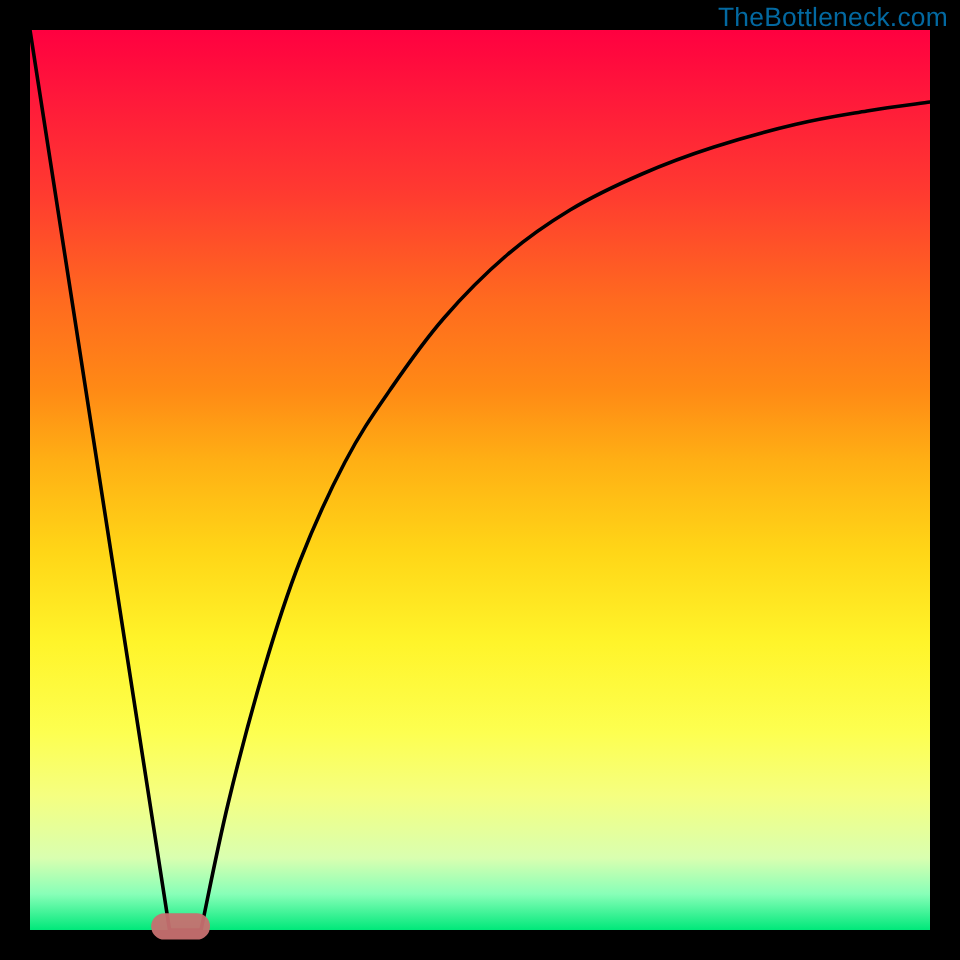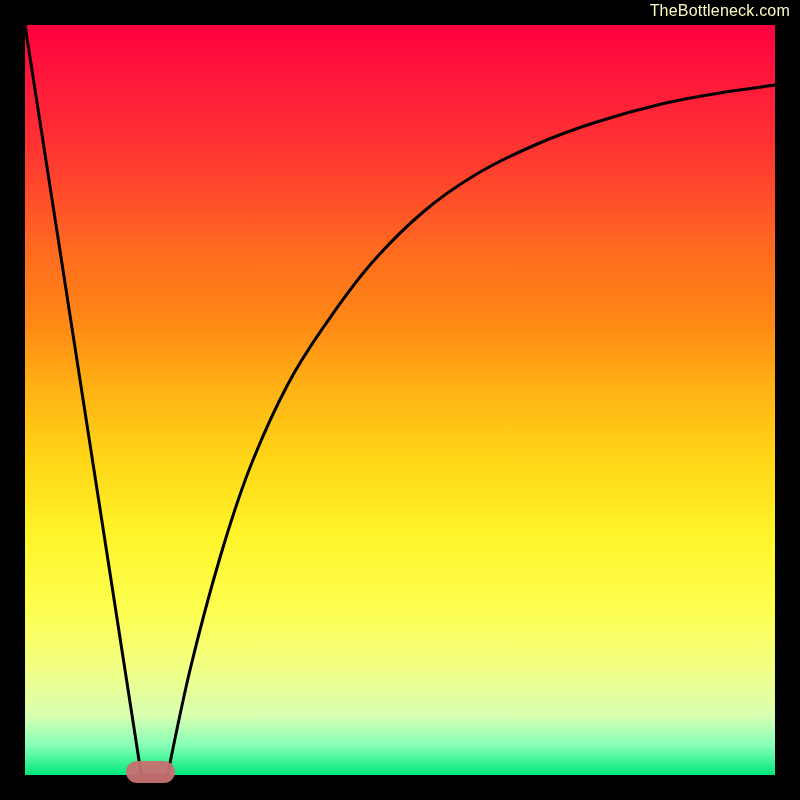--- a/index.html
+++ b/index.html
@@ -37,22 +37,22 @@
       #f5ff80 85%,
       #d9ffb0 92%,
       #88ffb8 96%,
       #00e87a 100%
     );
   }
   .source {
     position: absolute;
     top: 2px;
     right: 10px;
-    color: #fef9c3;
-    font-size: 16px;
+    color: #0369a1;
+    font-size: 22px;
     font-weight: 500;
     letter-spacing: 0.2px;
     z-index: 5;
   }
   .svg-layer {
     position: absolute;
     left: 0;
     top: 0;
     width: 750px;
     height: 750px;

